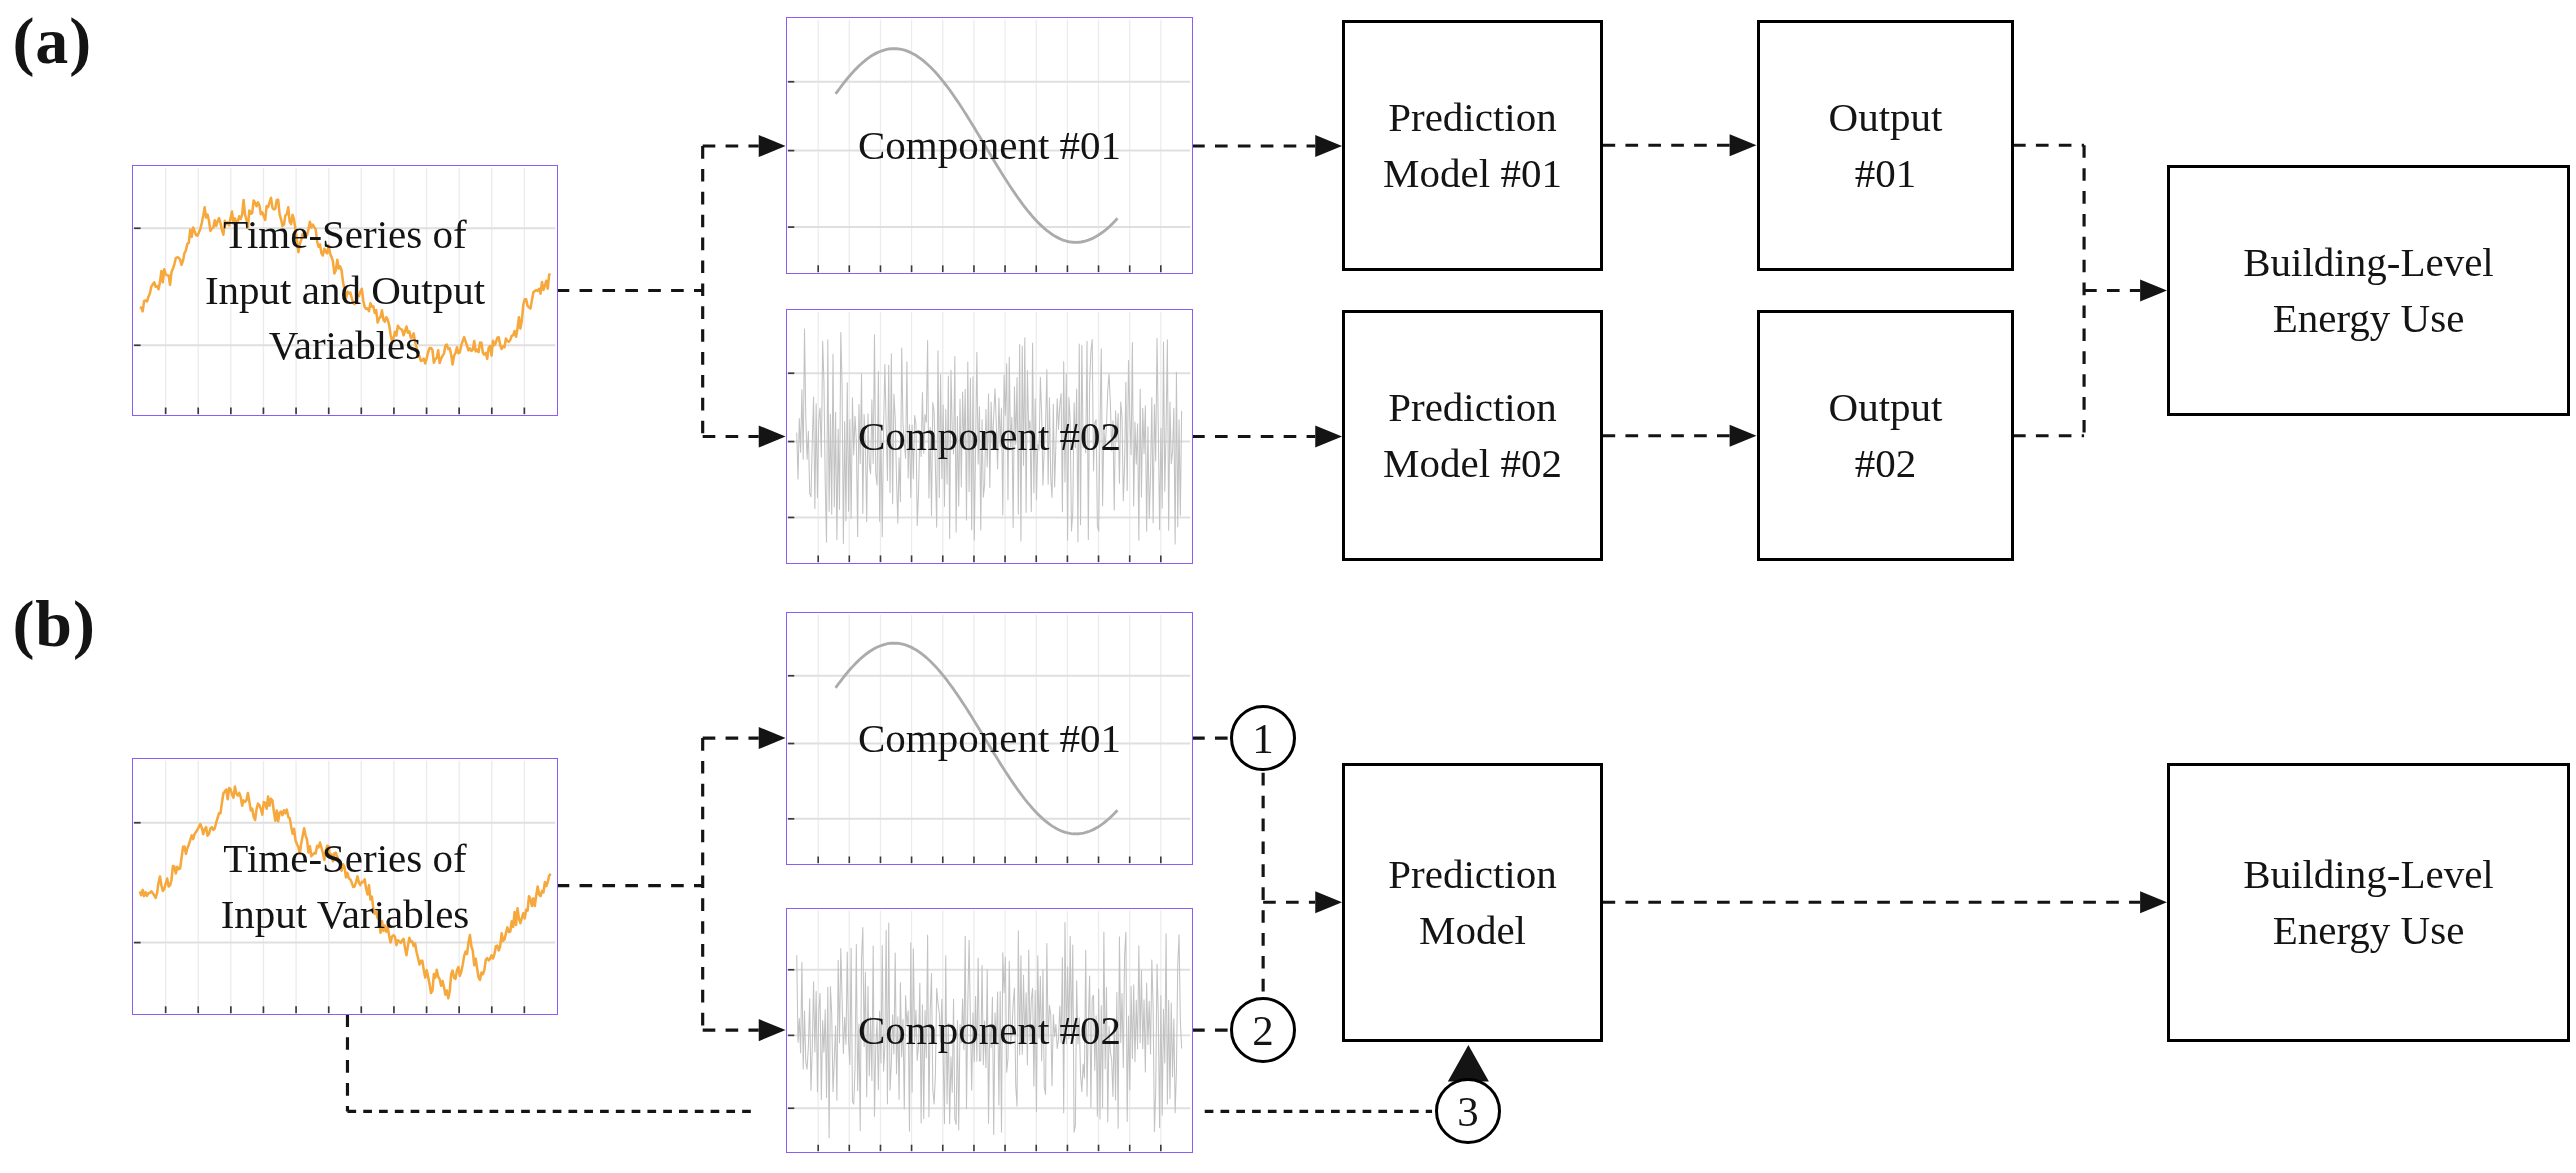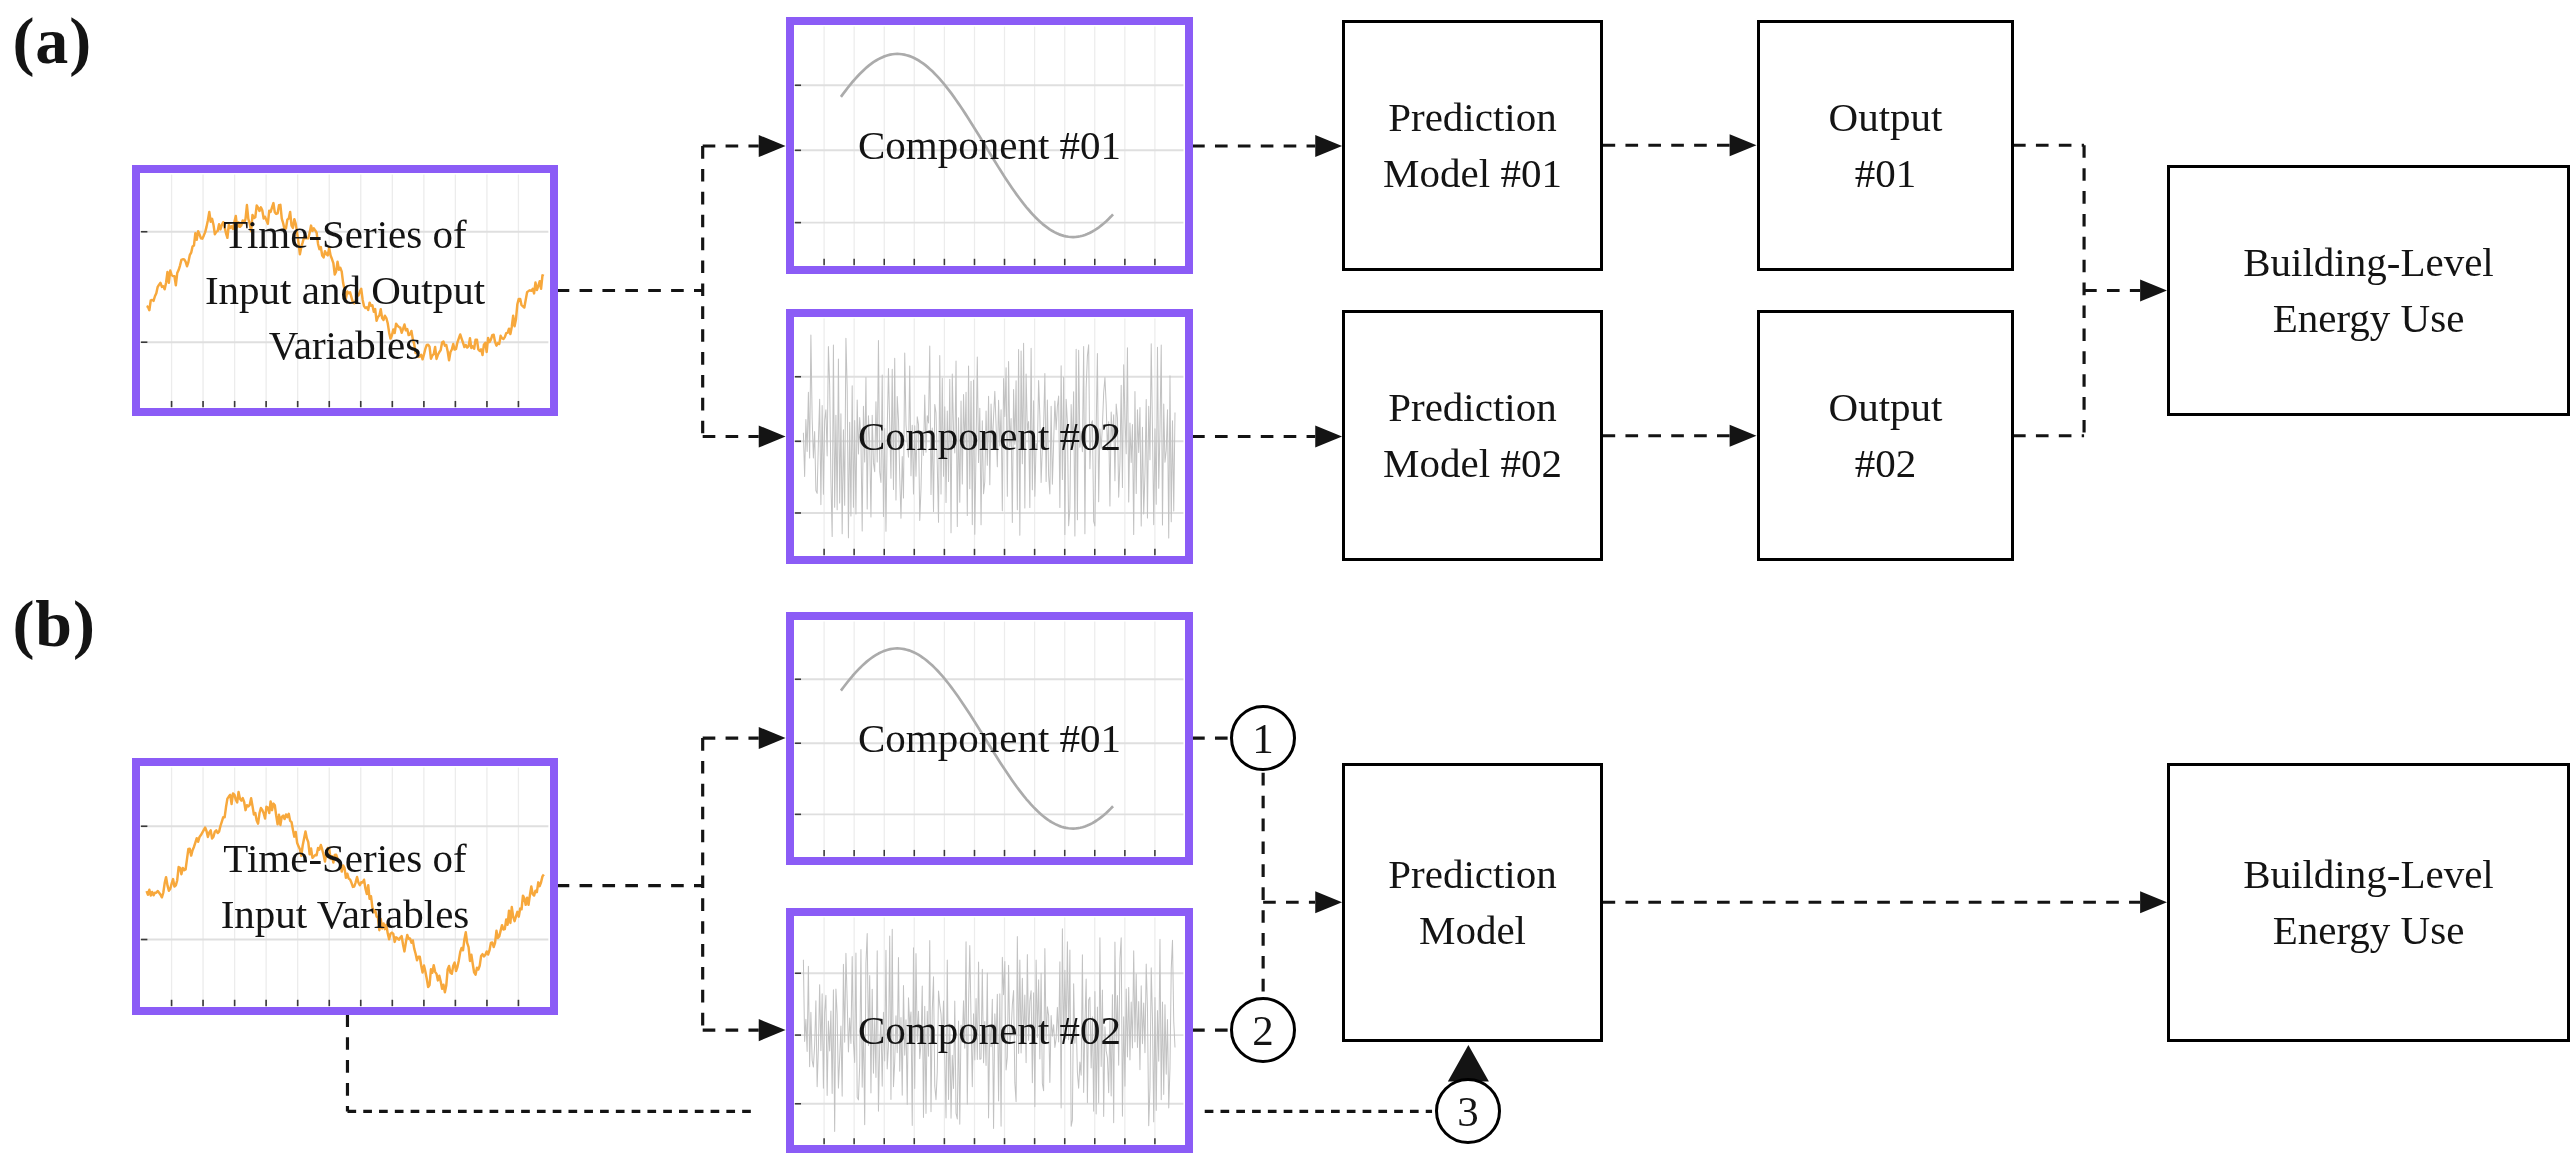--- a/index.html
+++ b/index.html
@@ -11,21 +11,21 @@
   html,body{margin:0;padding:0;background:#ffffff;}
   body{width:2576px;height:1173px;position:relative;overflow:hidden;
        font-family:"Liberation Serif","DejaVu Serif",serif;color:var(--ink);}
   .canvas{position:absolute;inset:0;}
   svg.overlay{position:absolute;left:0;top:0;width:2576px;height:1173px;}
   .conn{stroke:var(--ink);stroke-width:4;fill:none;stroke-dasharray:16 13;}
   .conn.fine{stroke-dasharray:11 9;}
   .ah{fill:var(--ink);stroke:none;}
   .sec-label{position:absolute;font-size:66px;font-weight:700;line-height:1;
              letter-spacing:0.8px;}
-  .plotbox{position:absolute;background:#fff;border:8px solid #8b5cf6;box-sizing:border-box;}
+  .plotbox{position:absolute;background:#fff;border:1px solid #8b5cf6;box-sizing:border-box;}
   .plotbox svg.wave{position:absolute;inset:0;width:100%;height:100%;}
   .textbox{position:absolute;background:#fff;border:3.2px solid #000;box-sizing:border-box;
            display:flex;align-items:center;justify-content:center;}
   .boxlabel{position:absolute;inset:0;display:flex;align-items:center;justify-content:center;
             text-align:center;font-size:41px;line-height:1.35;white-space:pre-line;}
   .textbox .boxlabel{position:static;}
   .numcircle{position:absolute;width:66px;height:66px;border:3.2px solid #000;border-radius:50%;
              background:#fff;box-sizing:border-box;display:flex;align-items:center;
              justify-content:center;font-size:43px;line-height:1;}
   

